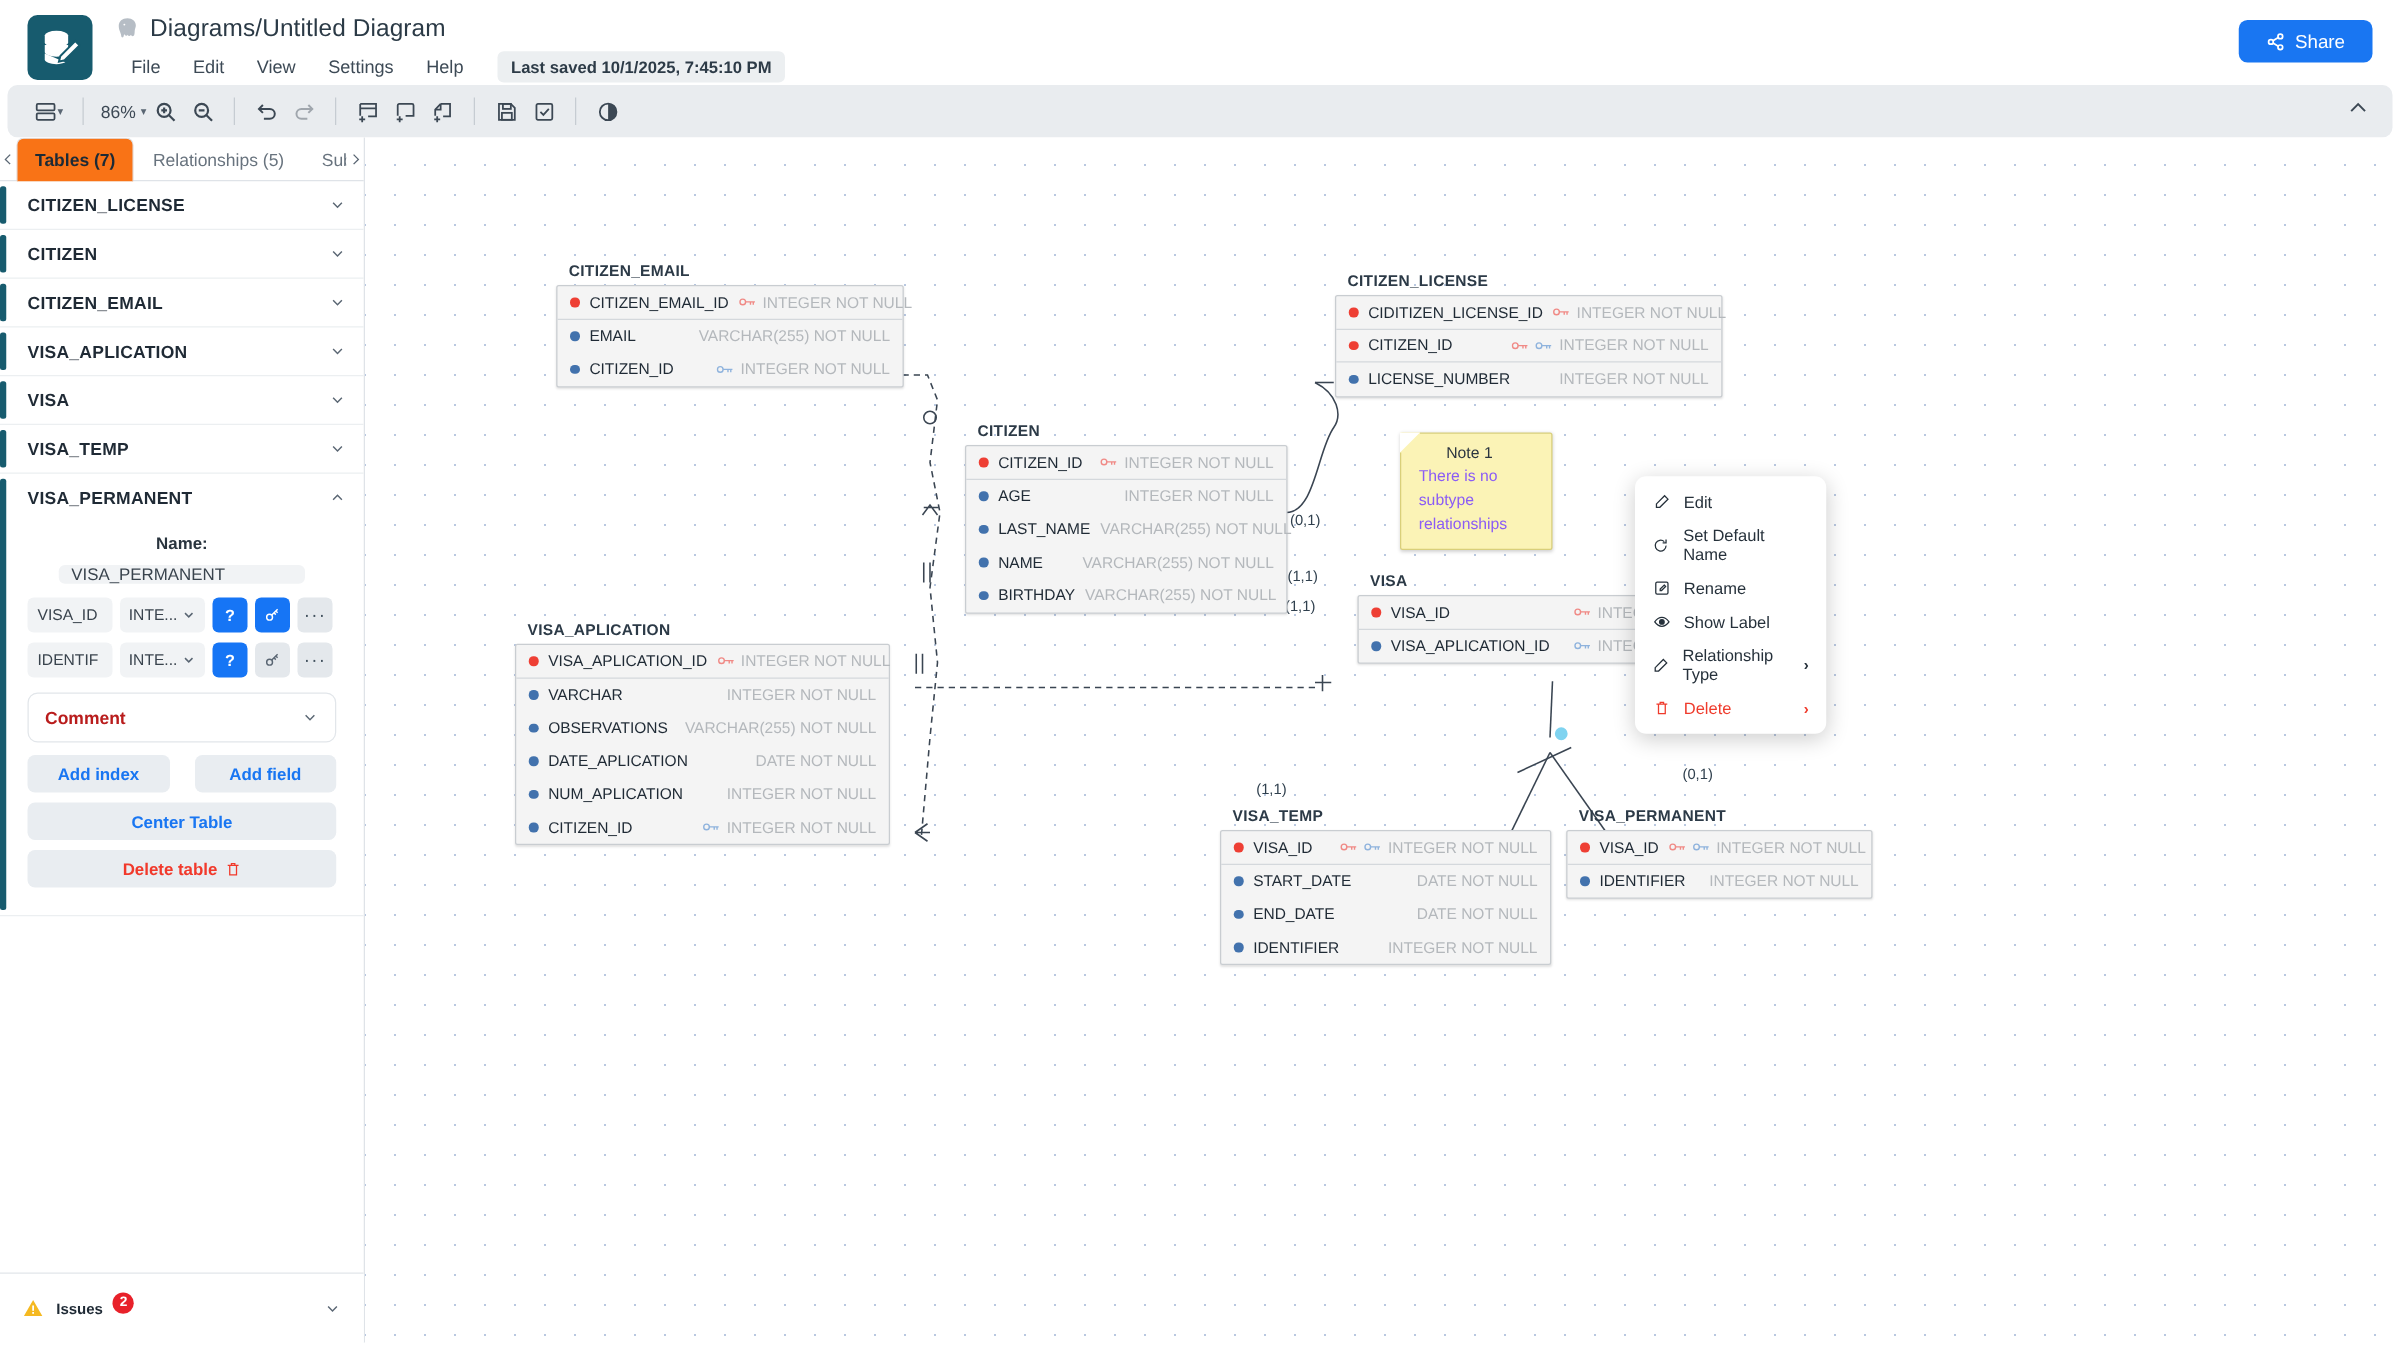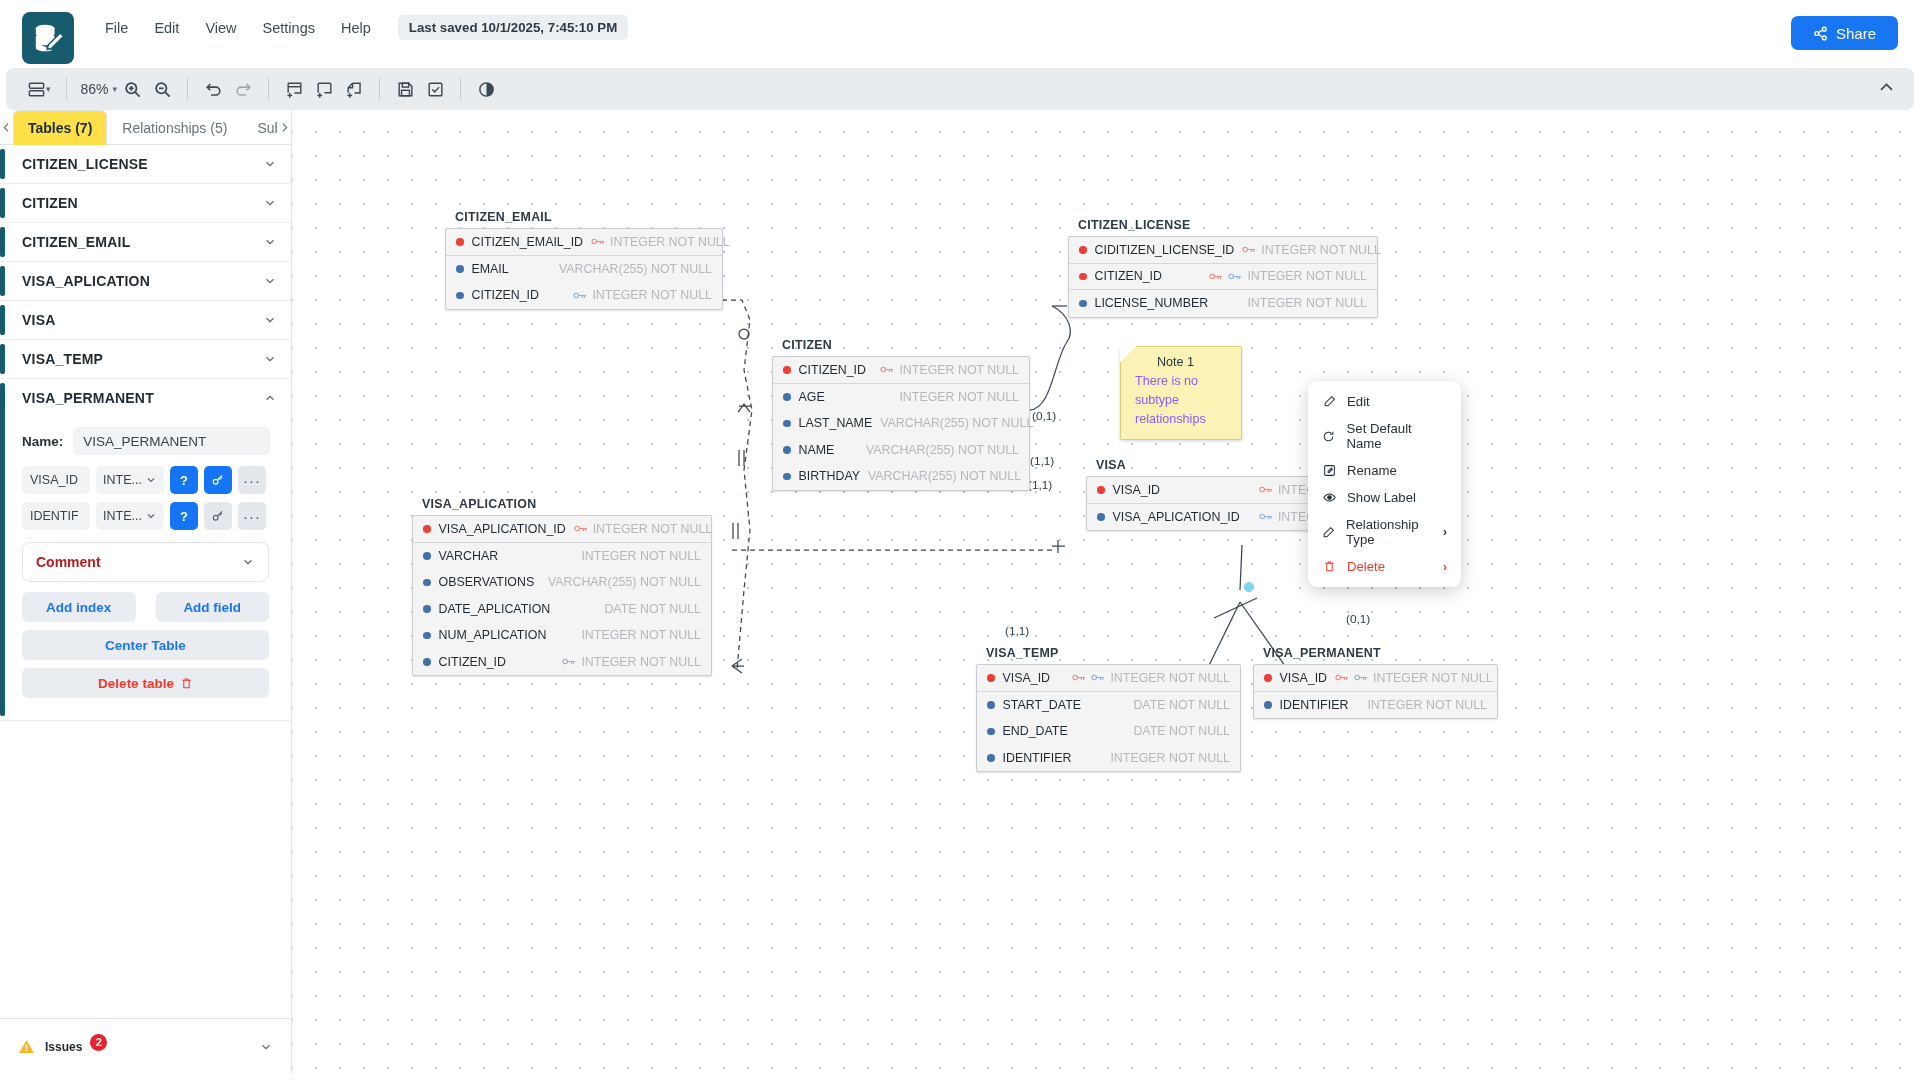--- a/index.html
+++ b/index.html
@@ -53,21 +53,21 @@
   .body-wrap{display:flex;height:calc(1080px - 68px - 48px);}
   .sidebar{width:292px;flex:0 0 292px;background:#fff;border-right:1px solid #dfe3e8;display:flex;flex-direction:column;position:relative;}
   
   .tabs{display:flex;align-items:stretch;height:35px;border-bottom:1px solid #dfe3e8;font-size:14px;}
   .tab-arrow{width:26px;display:flex;align-items:center;justify-content:center;color:#5a6673;cursor:pointer;}
   .tab{
     padding:0 14px;display:flex;align-items:center;color:#68737e;cursor:pointer;white-space:nowrap;
     border:1px solid transparent;border-bottom:none;
   }
   .tab.active{
-    color:#1c2a36;font-weight:bold;background:#fde047;border-color:#dfe3e8;
+    color:#1c2a36;font-weight:bold;background:#f97316;border-color:#dfe3e8;
     border-radius:6px 6px 0 0;margin-bottom:-1px;
   }
   .tab.cut{overflow:hidden;max-width:40px;}
   
   .search-row{display:flex;gap:8px;padding:9px 10px;align-items:center;}
   .search-box{
     flex:1;height:30px;background:#f1f3f5;border-radius:6px;display:flex;align-items:center;
     padding:0 9px;gap:10px;
   }
   .search-box svg{width:14px;height:14px;color:#6a7580;}
@@ -84,21 +84,21 @@
   .tbl-list{flex:1;overflow-y:auto;}
   .tbl-item{border-bottom:1px solid #eceff1;position:relative;}
   .tbl-bar{position:absolute;left:0;top:4px;bottom:4px;width:5px;background:#175b6e;border-radius:2px;}
   .tbl-head{
     display:flex;align-items:center;justify-content:space-between;padding:11px 14px 11px 22px;cursor:pointer;
   }
   .tbl-name{font-size:14px;font-weight:bold;color:#1f2a35;letter-spacing:.2px;}
   .chev{color:#5a6673;display:flex;}
   .chev svg{width:14px;height:14px;}
   .tbl-body{padding:4px 22px 14px 22px;}
-  .name-row{display:flex;align-items:center;gap:10px;margin:6px 0 11px 0;}
+  .name-row{display:flex;align-items:center;gap:10px;margin:6px 0 11px 0;flex-direction:column;}
   .name-lbl{font-size:13.5px;font-weight:bold;color:#29343e;}
   .name-input{
     flex:1;height:28px;background:#f1f3f5;border:none;border-radius:5px;padding:0 10px;
     font-size:13.5px;color:#39434d;outline:none;font-family:inherit;
   }
   .field-row{display:flex;gap:6px;margin-bottom:8px;align-items:center;}
   .f-name{width:68px;height:28px;background:#f1f3f5;border-radius:5px;display:flex;align-items:center;padding:0 8px;font-size:12.5px;color:#39434d;overflow:hidden;}
   .f-type{width:68px;height:28px;background:#f1f3f5;border-radius:5px;display:flex;align-items:center;justify-content:space-between;padding:0 7px;font-size:12.5px;color:#39434d;}
   .f-type svg{width:12px;height:12px;color:#5a6673;}
   .sq{width:28px;height:28px;border-radius:5px;display:flex;align-items:center;justify-content:center;cursor:pointer;}
@@ -191,20 +191,26 @@
   <div class="logo">
     <svg viewBox="0 0 24 24" fill="none" stroke="#fff" stroke-width="1.6">
       <ellipse cx="10" cy="5.2" rx="6.6" ry="2.6" fill="#fff" stroke="none"></ellipse>
       <path d="M3.4 5.2v4c0 1.4 3 2.6 6.6 2.6s6.6-1.2 6.6-2.6v-4" fill="#fff" stroke="none"></path>
       <path d="M3.4 10.6v4c0 1.4 3 2.6 6.6 2.6s6.6-1.2 6.6-2.6v-4" fill="#fff" stroke="none"></path>
       <path d="M3.4 15.4v3.4c0 1.4 3 2.6 6.6 2.6 2 0 3.8-.4 5-1" fill="#fff" stroke="none"></path>
       <path d="M20.6 8.4l2.4 2.4-8.4 8.4-3.2.8.8-3.2z" fill="#fff" stroke="#175b6e" stroke-width="1.1"></path>
     </svg>
   </div>
   <div class="title-block">
+    <div class="title-row">
+      <svg class="elephant" viewBox="0 0 24 24" fill="#7b8896">
+        <path d="M12 2C7 2 3.6 5 3.6 9.3c0 2.5.7 4.2 1.4 6 .5 1.3 1 2.4 1 3.6 0 .8.5 1.4 1.2 1.4.6 0 1-.4 1.1-1 .1-.9.3-1.6.7-2.2.3.9.9 1.6 1.8 1.6.7 0 1.2-.4 1.4-1 .3.7.9 1.2 1.7 1.2.6 0 1.1-.3 1.4-.8.3.6.9 1 1.6 1 .8 0 1.4-.5 1.6-1.3.3-1.1.4-2.3.4-3.3 0-1.3.3-2.3.7-3.4.3-.9.4-1.7.4-2.4C19.9 4.8 16.6 2 12 2zm-3 5.1a.9.9 0 11-.02 1.8A.9.9 0 019 7.1z"></path>
+      </svg>
+      <div class="doc-title">Diagrams/Untitled Diagram</div>
+    </div>
     <div class="menu-row">
       <div class="menu-item">File</div>
       <div class="menu-item">Edit</div>
       <div class="menu-item">View</div>
       <div class="menu-item">Settings</div>
       <div class="menu-item">Help</div>
       <div class="saved">Last saved 10/1/2025, 7:45:10 PM</div>
     </div>
   </div>
   <button class="share-btn">

